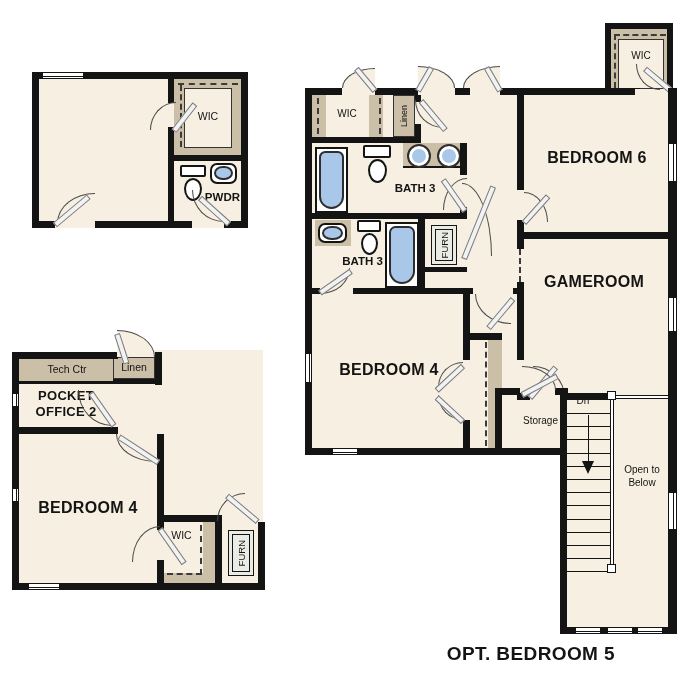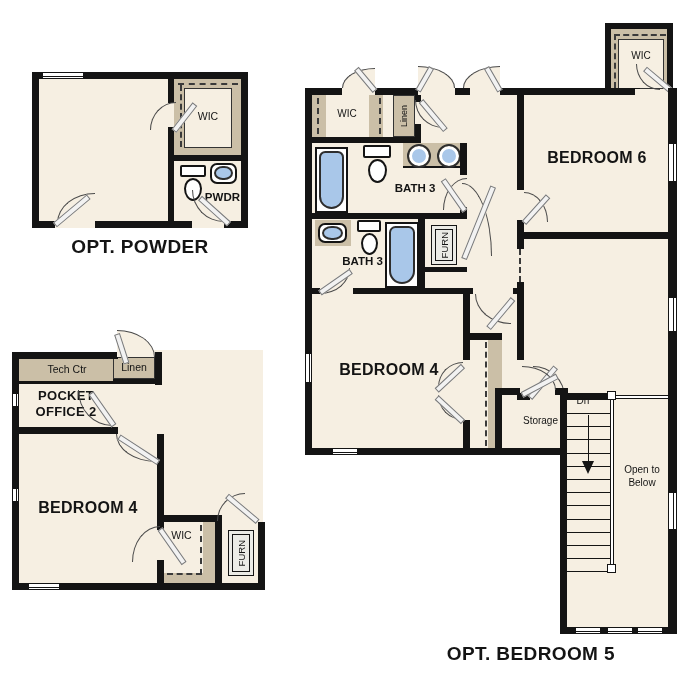--- a/index.html
+++ b/index.html
@@ -78,21 +78,20 @@
     <div class="gap" style="left:160px;top:149px;width:32px;height:7px;"></div>
     <div class="arc arc-bl" style="left:160px;top:118px;width:32px;height:32px;background:transparent;"></div>
     <div class="leaf" style="left:168px;top:123px;width:37px;transform:rotate(42deg);"></div>
 
     <div class="gap" style="left:23px;top:149px;width:40px;height:7px;"></div>
     <div class="arc arc-tl" style="left:25px;top:121px;width:38px;height:30px;background:transparent;"></div>
     <div class="leaf" style="left:23px;top:150px;width:42px;transform:rotate(-40deg);"></div>
 
     <div class="window winH" style="left:10px;top:0;width:42px;height:7px;"></div>
   </div>
-  <div class="caption" style="left:32px;top:236px;width:216px;">OPT. POWDER</div>
 
   <div class="plan" style="left:12px;top:330px;width:253px;height:262px;">
     <div class="room" style="left:0;top:22px;width:152px;height:238px;"></div>
     <div class="room" style="left:140px;top:20px;width:111px;height:240px;"></div>
 
     <div class="tan" style="left:7px;top:29px;width:96px;height:22px;"></div>
     <div class="lbl sm" style="left:7px;top:33px;width:96px;">Tech Ctr</div>
     <div class="tan" style="left:101px;top:27px;width:42px;height:22px;border:1px solid #333;box-sizing:border-box;"></div>
     <div class="lbl sm" style="left:101px;top:31px;width:42px;">Linen</div>
 
@@ -225,20 +224,21 @@
     <div class="wall" style="left:212px;top:75px;width:7px;height:95px;"></div>
     <div class="wall" style="left:212px;top:200px;width:7px;height:12px;"></div>
     <div class="arc arc-tr" style="left:219px;top:172px;width:24px;height:30px;background:transparent;"></div>
     <div class="leaf" style="left:219px;top:200px;width:34px;transform:rotate(-48deg);"></div>
     <div class="lbl" style="left:228px;top:128px;width:128px;">BEDROOM 6</div>
     <div class="wall" style="left:212px;top:212px;width:151px;height:7px;"></div>
 
     <div class="wall" style="left:212px;top:219px;width:7px;height:10px;"></div>
     <div class="dashV" style="left:214px;top:229px;height:33px;"></div>
     <div class="wall" style="left:212px;top:262px;width:7px;height:78px;"></div>
+    <div class="lbl" style="left:220px;top:252px;width:138px;">GAMEROOM</div>
     <div class="wall" style="left:212px;top:373px;width:13px;height:7px;"></div>
     <div class="wall" style="left:260px;top:373px;width:47px;height:7px;"></div>
     <div class="arc arc-tr" style="left:228px;top:346px;width:32px;height:31px;background:transparent;"></div>
     <div class="leaf" style="left:225px;top:375px;width:38px;transform:rotate(-50deg);"></div>
 
     <div class="lbl" style="left:18px;top:340px;width:132px;">BEDROOM 4</div>
     <div class="wall" style="left:158px;top:274px;width:7px;height:66px;"></div>
     <div class="wall" style="left:158px;top:400px;width:7px;height:28px;"></div>
 
     <div class="arc arc-tl" style="left:133px;top:342px;width:25px;height:25px;background:transparent;"></div>

